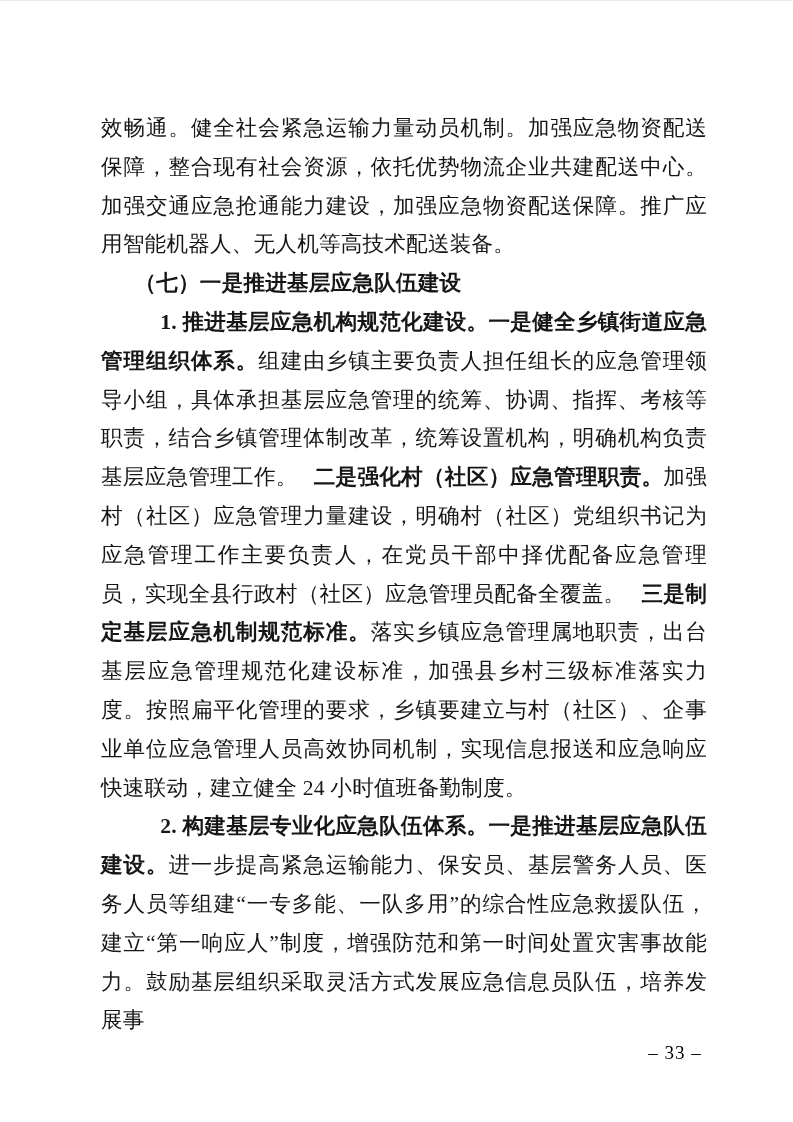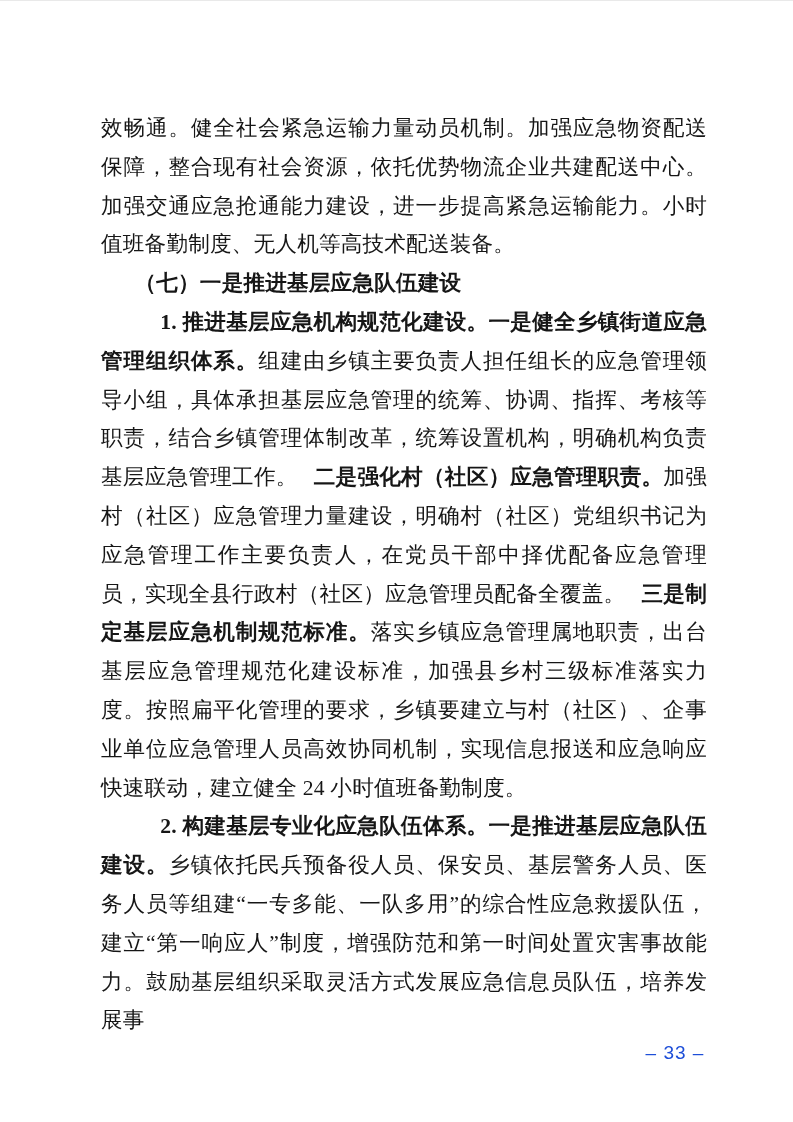--- a/index.html
+++ b/index.html
@@ -48,34 +48,34 @@
   }
   .page-number {
     position: absolute;
     top: 1041px;
     left: 615px;
     width: 120px;
     text-align: center;
     font-size: 19px;
     line-height: 22px;
     letter-spacing: 1px;
-    color: #1d4ed8;
-    font-family: Liberation Sans, sans-serif;
+    color: #000000;
+    font-family: Liberation Serif, serif;
   }
 </style>
 </head>
 <body>
 
 <div class="page">
   <div class="content">
 
-    <p class="para no-indent"><span>效畅通。健全社会紧急运输力量动员机制。加强应急物资配送保障，整合现有社会资源，依托优势物流企业共建配送中心。加强交通应急抢通能力建设，进一步提高紧急运输能力。小时值班备勤制度、无人机等高技术配送装备。</span></p>
+    <p class="para no-indent"><span>效畅通。健全社会紧急运输力量动员机制。加强应急物资配送保障，整合现有社会资源，依托优势物流企业共建配送中心。加强交通应急抢通能力建设，加强应急物资配送保障。推广应用智能机器人、无人机等高技术配送装备。</span></p>
 
     <p class="para heading"><span>（七）一是推进基层应急队伍建设</span></p>
 
     <p class="para"><b>1. 推进基层应急机构规范化建设。一是健全乡镇街道应急管理组织体系。</b><span>组建由乡镇主要负责人担任组长的应急管理领导小组，具体承担基层应急管理的统筹、协调、指挥、考核等职责，结合乡镇管理体制改革，统筹设置机构，明确机构负责基层应急管理工作。</span><b>二是强化村（社区）应急管理职责。</b><span>加强村（社区）应急管理力量建设，明确村（社区）党组织书记为应急管理工作主要负责人，在党员干部中择优配备应急管理员，实现全县行政村（社区）应急管理员配备全覆盖。</span><b>三是制定基层应急机制规范标准。</b><span>落实乡镇应急管理属地职责，出台基层应急管理规范化建设标准，加强县乡村三级标准落实力度。按照扁平化管理的要求，乡镇要建立与村（社区）、企事业单位应急管理人员高效协同机制，实现信息报送和应急响应快速联动，建立健全 24 小时值班备勤制度。</span></p>
 
-    <p class="para"><b>2. 构建基层专业化应急队伍体系。一是推进基层应急队伍建设。</b><span>乡镇依托民兵预备役人员、保安员、基层警务人员、医务人员等组建“一专多能、一队多用”的综合性应急救援队伍，建立“第一响应人”制度，增强防范和第一时间处置灾害事故能力。鼓励基层组织采取灵活方式发展应急信息员队伍，培养发展事</span></p>
+    <p class="para"><b>2. 构建基层专业化应急队伍体系。一是推进基层应急队伍建设。</b><span>进一步提高紧急运输能力、保安员、基层警务人员、医务人员等组建“一专多能、一队多用”的综合性应急救援队伍，建立“第一响应人”制度，增强防范和第一时间处置灾害事故能力。鼓励基层组织采取灵活方式发展应急信息员队伍，培养发展事</span></p>
 
   </div>
 
   <div class="page-number">– 33 –</div>
 </div>
 
 </body></html>

